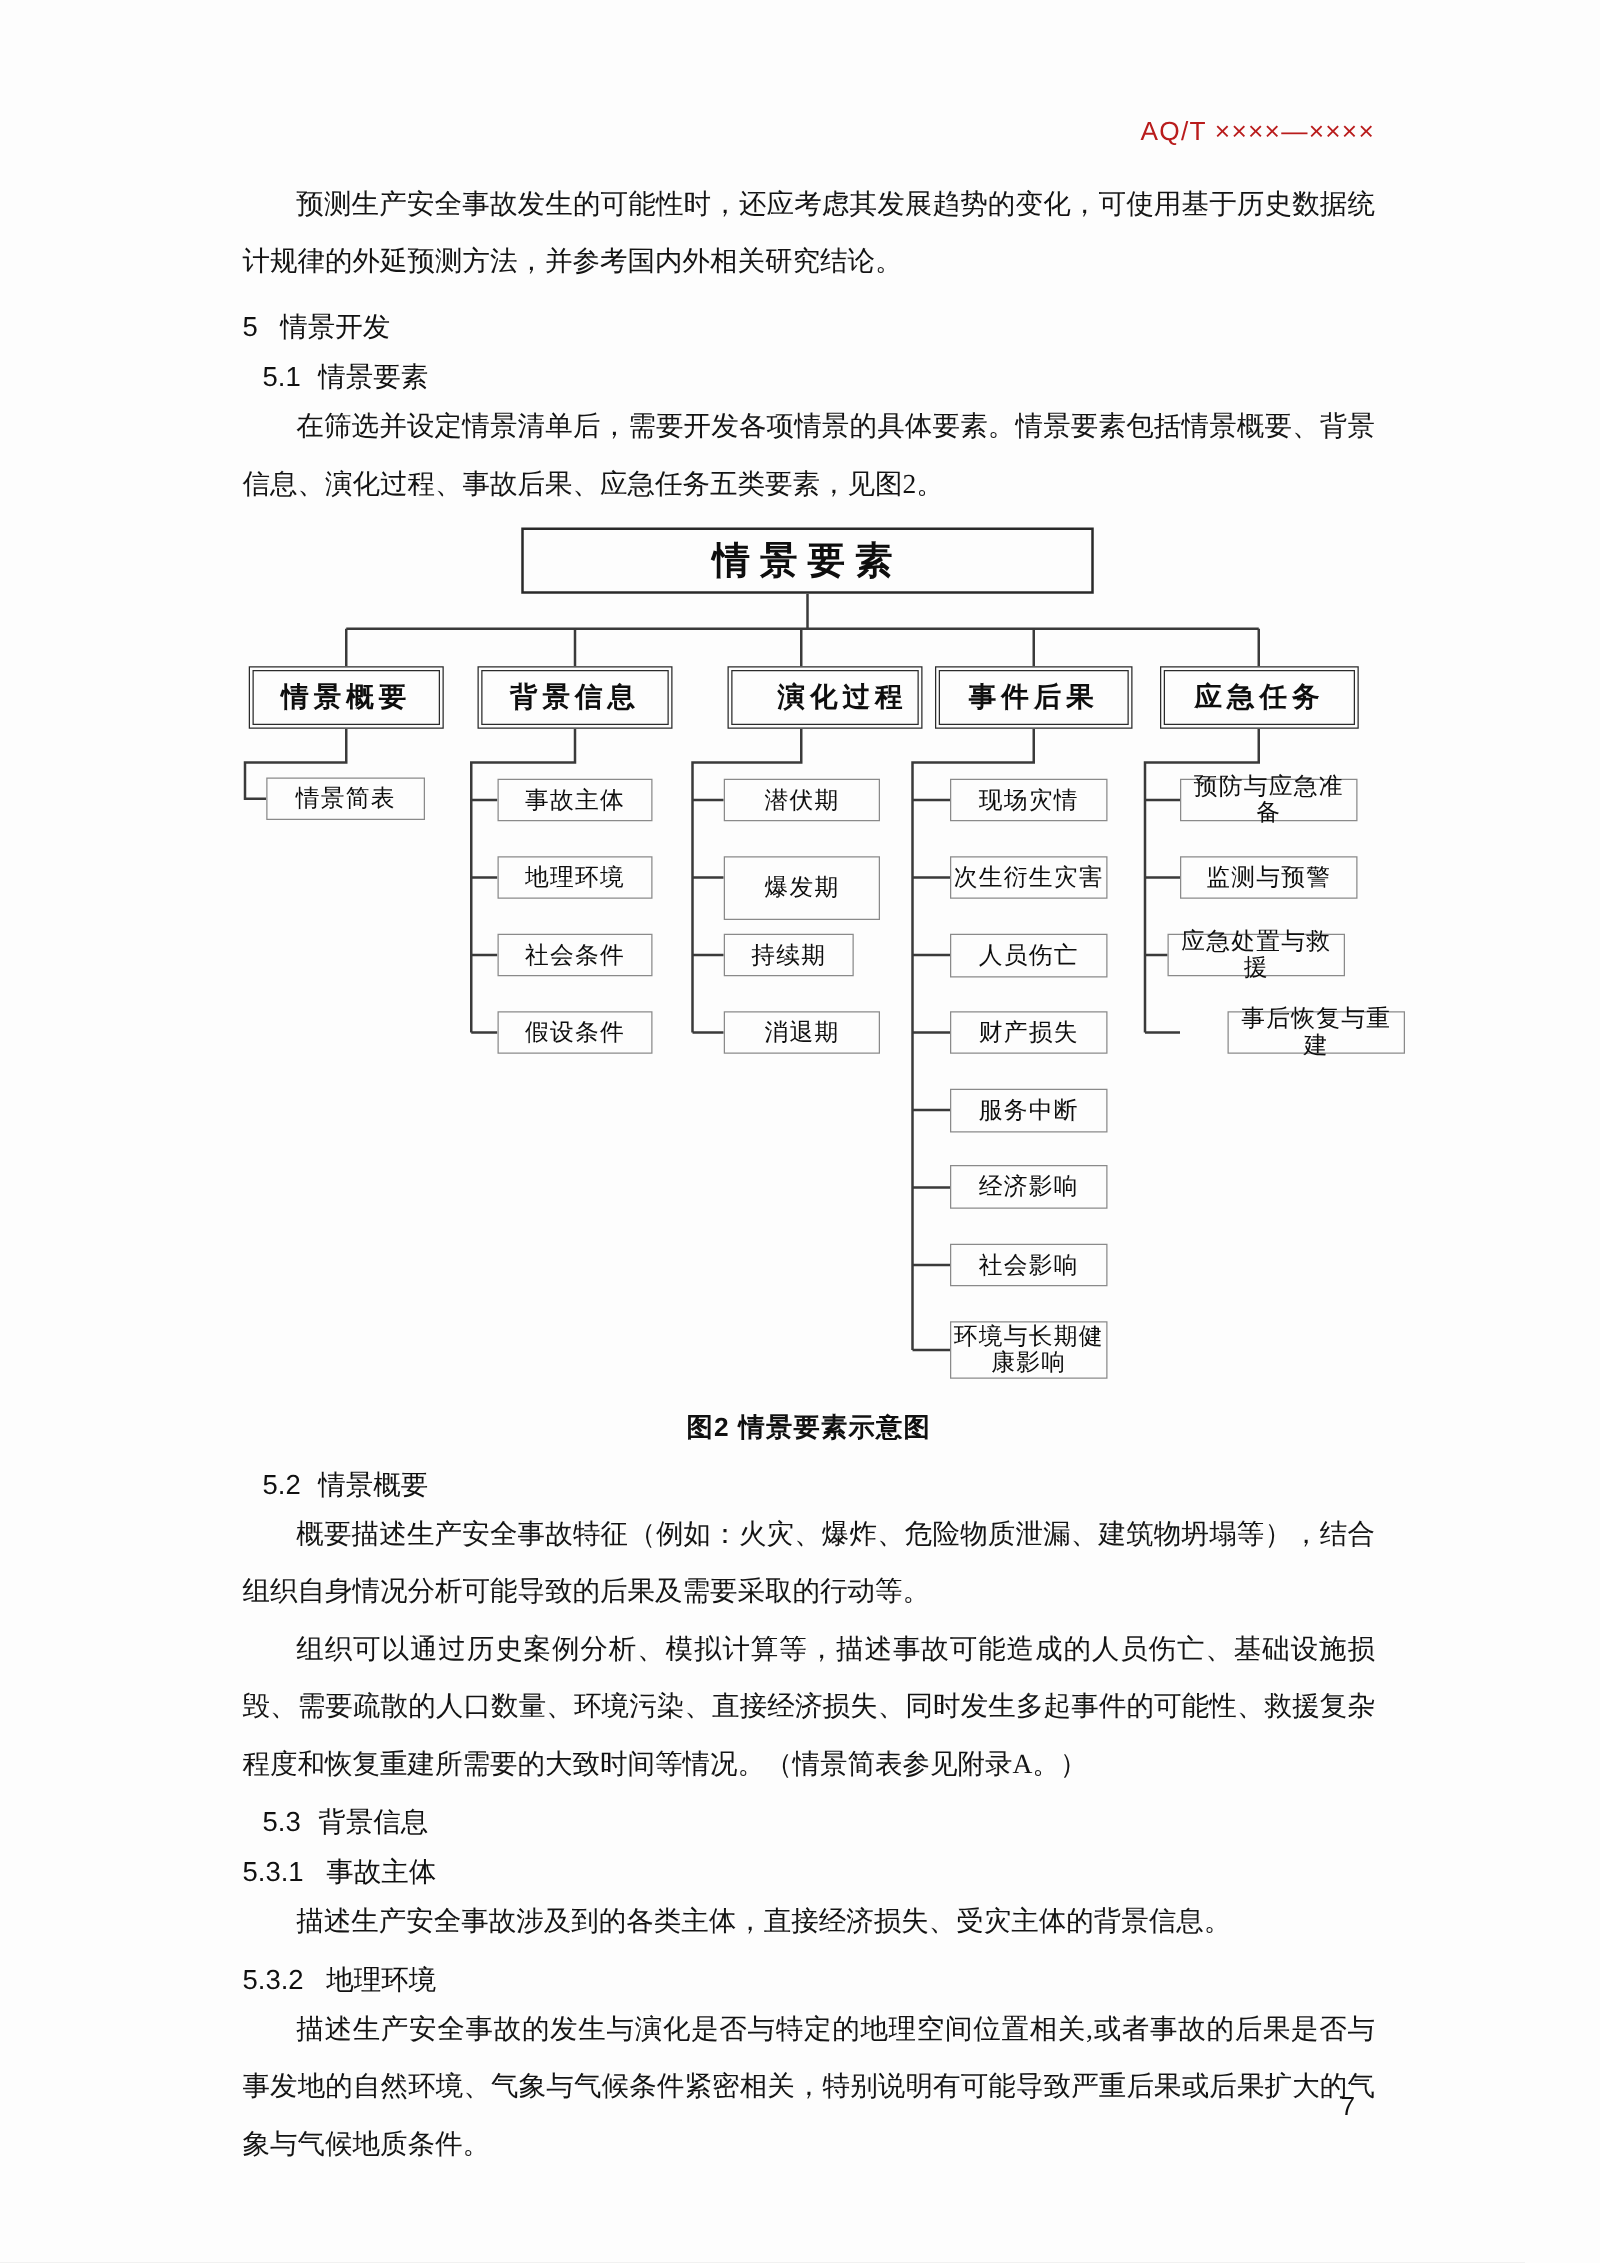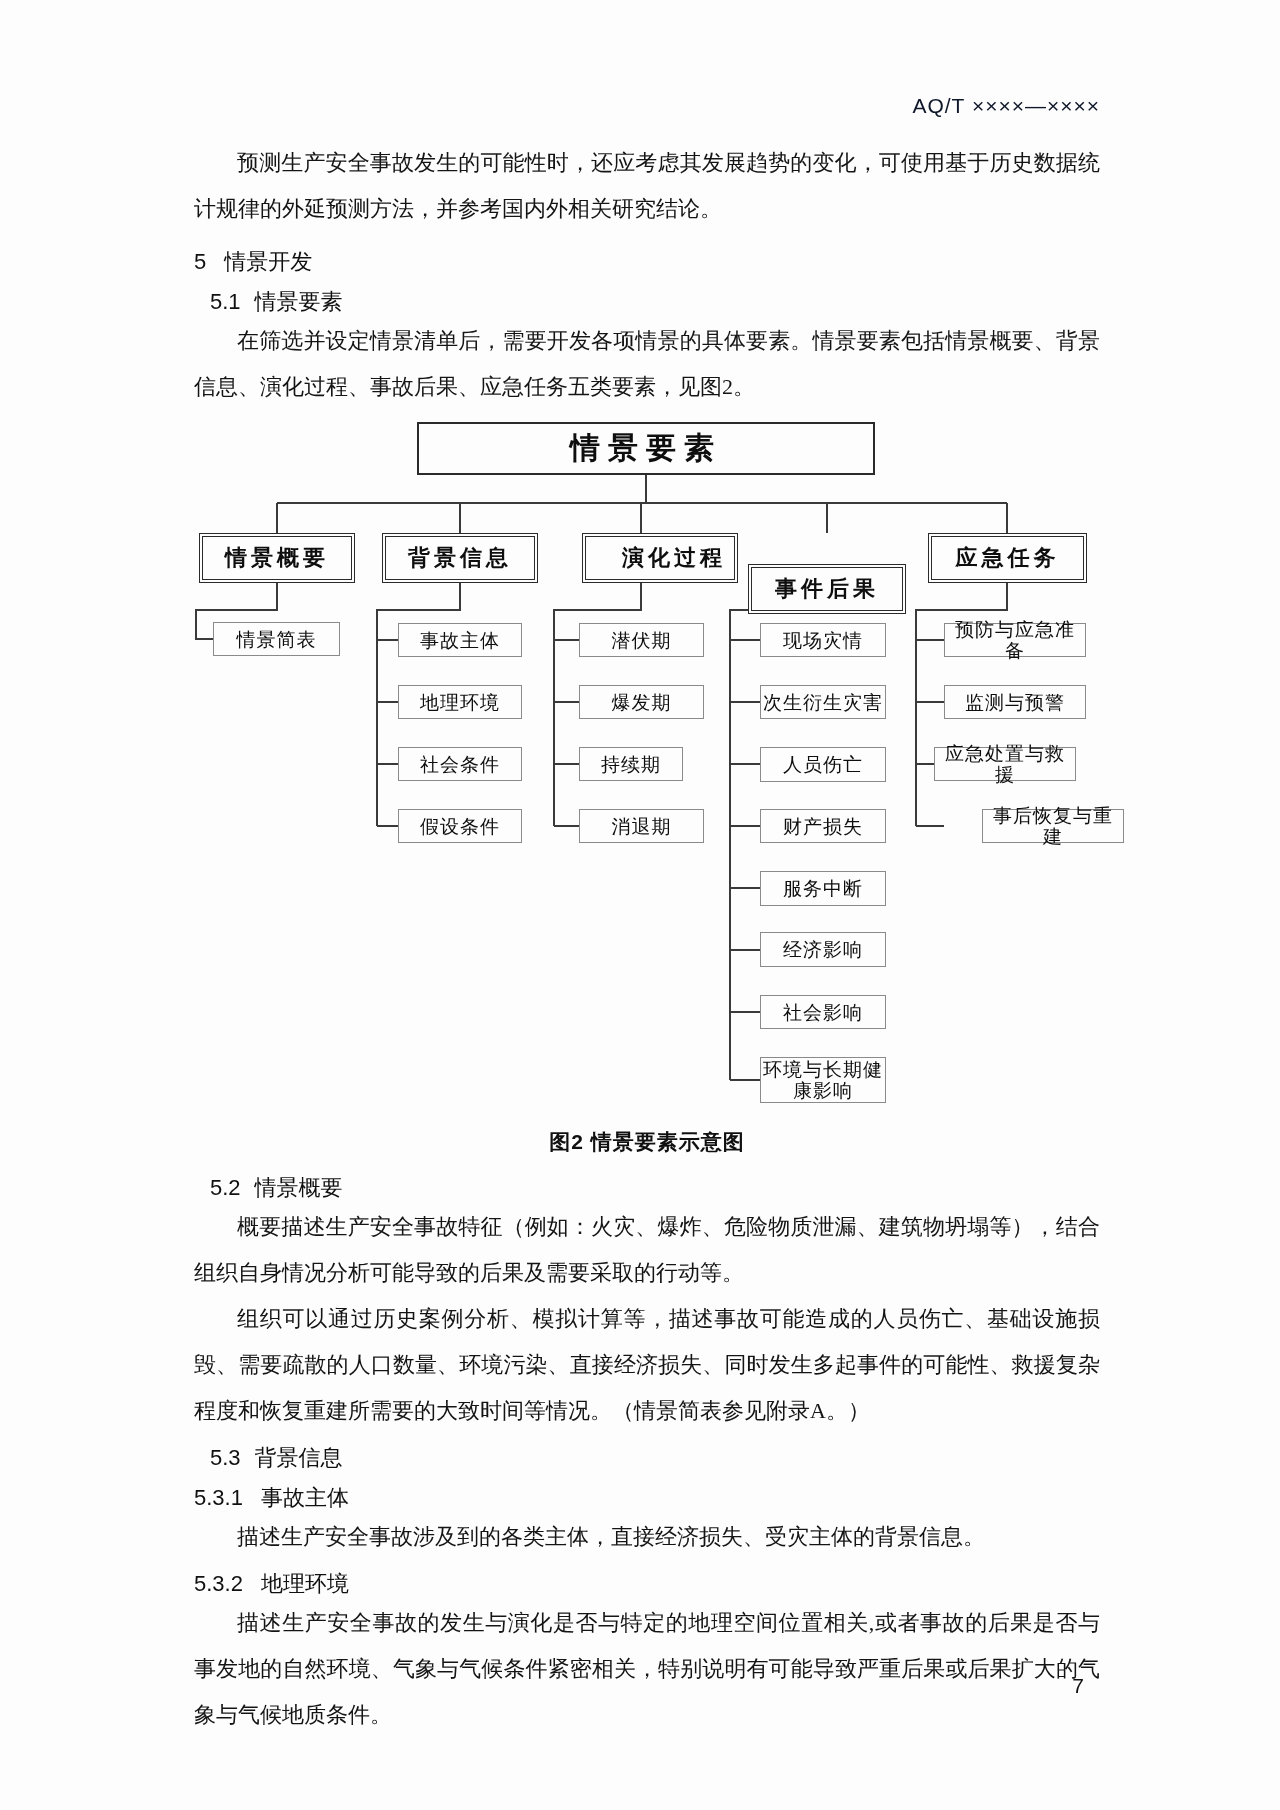--- a/index.html
+++ b/index.html
@@ -8,21 +8,21 @@
     width:1280px;height:1810px;
     margin:0 auto;
     background:#fdfdfd;
     color:#161616;
     font-family:"Liberation Serif","DejaVu Serif",serif;
     overflow:hidden;
   }
   .doc-header{
     position:absolute;top:94px;right:180px;
     font-family:"Liberation Sans","DejaVu Sans",sans-serif;
-    font-size:21px;letter-spacing:1px;color:#0f172a;
+    font-size:21px;letter-spacing:1px;color:#b91c1c;
   }
   .content{
     position:absolute;left:194px;top:0;width:906px;padding-top:140px;
   }
   .para{
     margin:0;font-size:22px;line-height:46px;
     text-align:justify;text-justify:inter-character;
     text-indent:43px;color:#141414;
   }
   .heading{
@@ -94,32 +94,32 @@
           <path d="M633 161 V188 H536 V658 M536 218 H566 M536 280 H566 M536 342 H566 M536 404 H566 M536 466 H566 M536 528 H566 M536 590 H566 M536 658 H566"></path>
           <path d="M813 161 V188 H722 V404 M722 218 H750 M722 280 H750 M722 342 H750 M722 404 H750"></path>
         </g>
       </svg>
 
       <div class="node root" style="left:223px;top:0;width:458px;height:53px;">情景要素</div>
 
       <div class="node l2" style="left:5px;top:111px;width:156px;height:50px;">情景概要</div>
       <div class="node l2" style="left:188px;top:111px;width:156px;height:50px;">背景信息</div>
       <div class="node l2" style="left:388px;top:111px;width:156px;height:50px;padding-left:28px;">演化过程</div>
-      <div class="node l2" style="left:554px;top:111px;width:158px;height:50px;margin-top:31px;">事件后果</div>
+      <div class="node l2" style="left:554px;top:111px;width:158px;height:50px;">事件后果</div>
       <div class="node l2" style="left:734px;top:111px;width:159px;height:50px;">应急任务</div>
 
       <div class="node l3" style="left:19px;top:200px;width:127px;height:34px;">情景简表</div>
 
       <div class="node l3" style="left:204px;top:201px;width:124px;height:34px;">事故主体</div>
       <div class="node l3" style="left:204px;top:263px;width:124px;height:34px;">地理环境</div>
       <div class="node l3" style="left:204px;top:325px;width:124px;height:34px;">社会条件</div>
       <div class="node l3" style="left:204px;top:387px;width:124px;height:34px;">假设条件</div>
 
       <div class="node l3" style="left:385px;top:201px;width:125px;height:34px;">潜伏期</div>
-      <div class="node l3" style="left:385px;top:263px;width:125px;height:34px;">爆发期</div>
+      <div class="node l3" style="left:385px;top:263px;width:125px;height:51px;">爆发期</div>
       <div class="node l3" style="left:385px;top:325px;width:104px;height:34px;">持续期</div>
       <div class="node l3" style="left:385px;top:387px;width:125px;height:34px;">消退期</div>
 
       <div class="node l3" style="left:566px;top:201px;width:126px;height:34px;">现场灾情</div>
       <div class="node l3" style="left:566px;top:263px;width:126px;height:34px;">次生衍生灾害</div>
       <div class="node l3" style="left:566px;top:325px;width:126px;height:35px;">人员伤亡</div>
       <div class="node l3" style="left:566px;top:387px;width:126px;height:34px;">财产损失</div>
       <div class="node l3" style="left:566px;top:449px;width:126px;height:35px;">服务中断</div>
       <div class="node l3" style="left:566px;top:510px;width:126px;height:35px;">经济影响</div>
       <div class="node l3" style="left:566px;top:573px;width:126px;height:34px;">社会影响</div>

